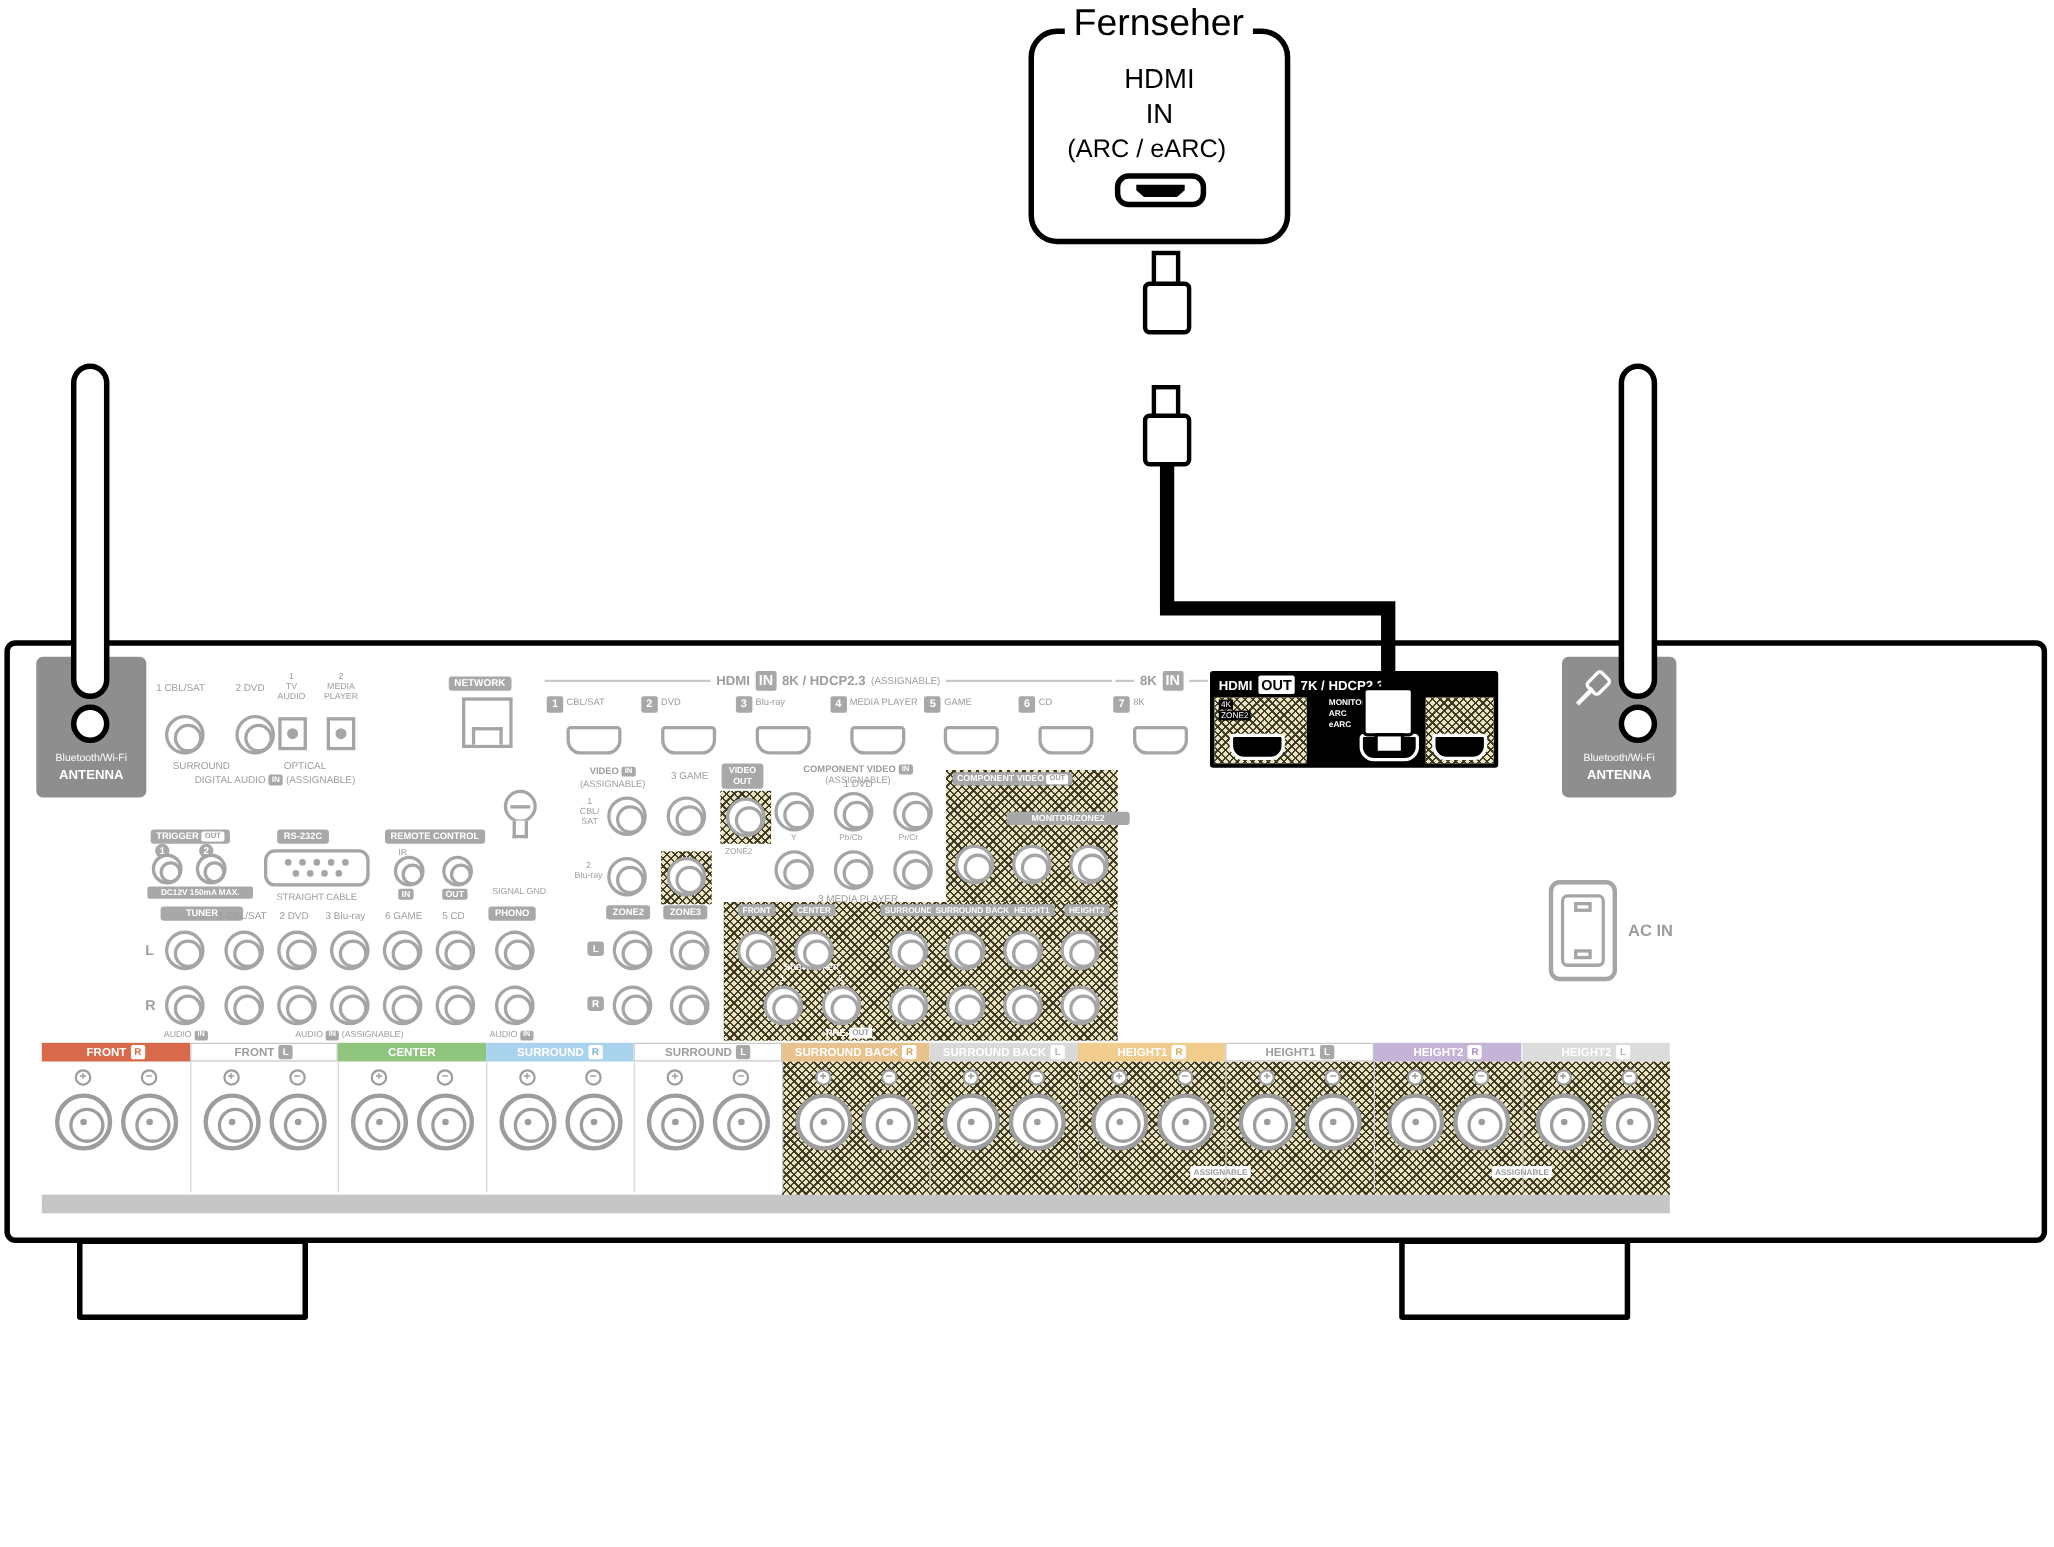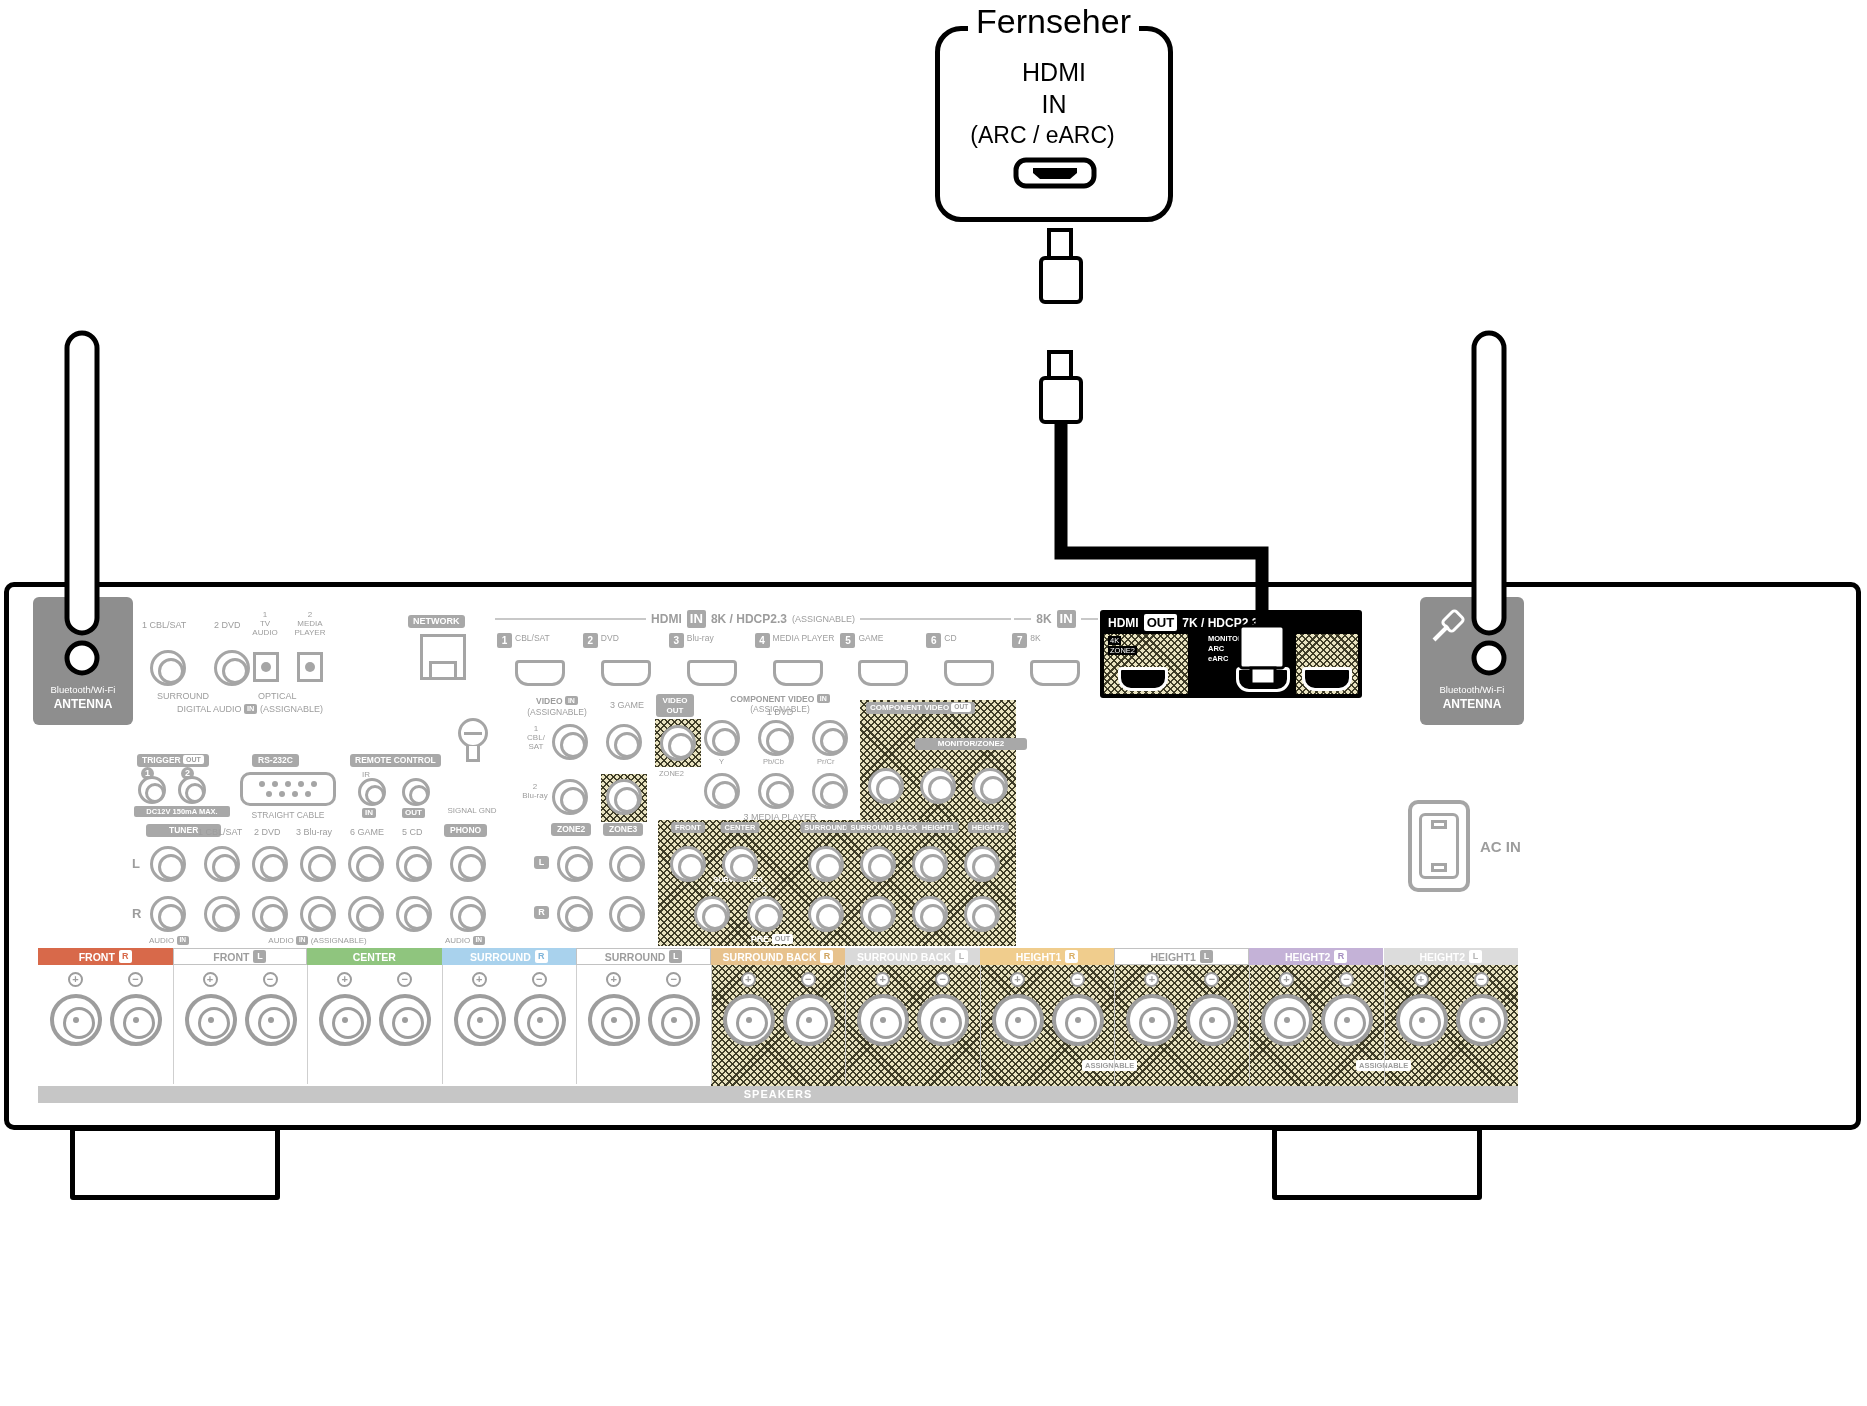--- a/index.html
+++ b/index.html
@@ -321,21 +321,20 @@
 
   <div class="acinlet" style="left:1408px;top:800px">
     <div class="inner"></div>
     <div class="s1"></div>
     <div class="s2"></div>
   </div>
   <span class="abs t b" style="left:1480px;top:838px;font-size:15px">AC IN</span>
 
   <div class="abs" style="left:38px;top:1086px;width:1480px;height:17px;background:#c6c6c6"></div>
   <div class="hatch abs" style="left:711px;top:965px;width:807px;height:121px"></div>
-  <div class="abs ctr" style="left:38px;top:1088px;width:1480px;color:#fff;font-size:11px;font-weight:700;letter-spacing:1px">SPEAKERS</div>
   <div class="atag" style="left:1082px;top:1060px">ASSIGNABLE</div>
   <div class="atag" style="left:1356px;top:1060px">ASSIGNABLE</div>
   <div id="speakers-groups">
       <div class="spkgrp" style="left: 38px; top: 948px; width: 134.55px;">
         <div class="spkbar" style="background: rgb(216, 105, 74); color: rgb(255, 255, 255);">
           <div>FRONT</div>
           <div class="chbox" style="background: rgb(255, 255, 255); color: rgb(216, 105, 74);">R</div>
         </div>
         <div class="pm" style="left: 30px; top: 24px;">+</div>
         <div class="pm" style="left: 90px; top: 24px;">−</div>

